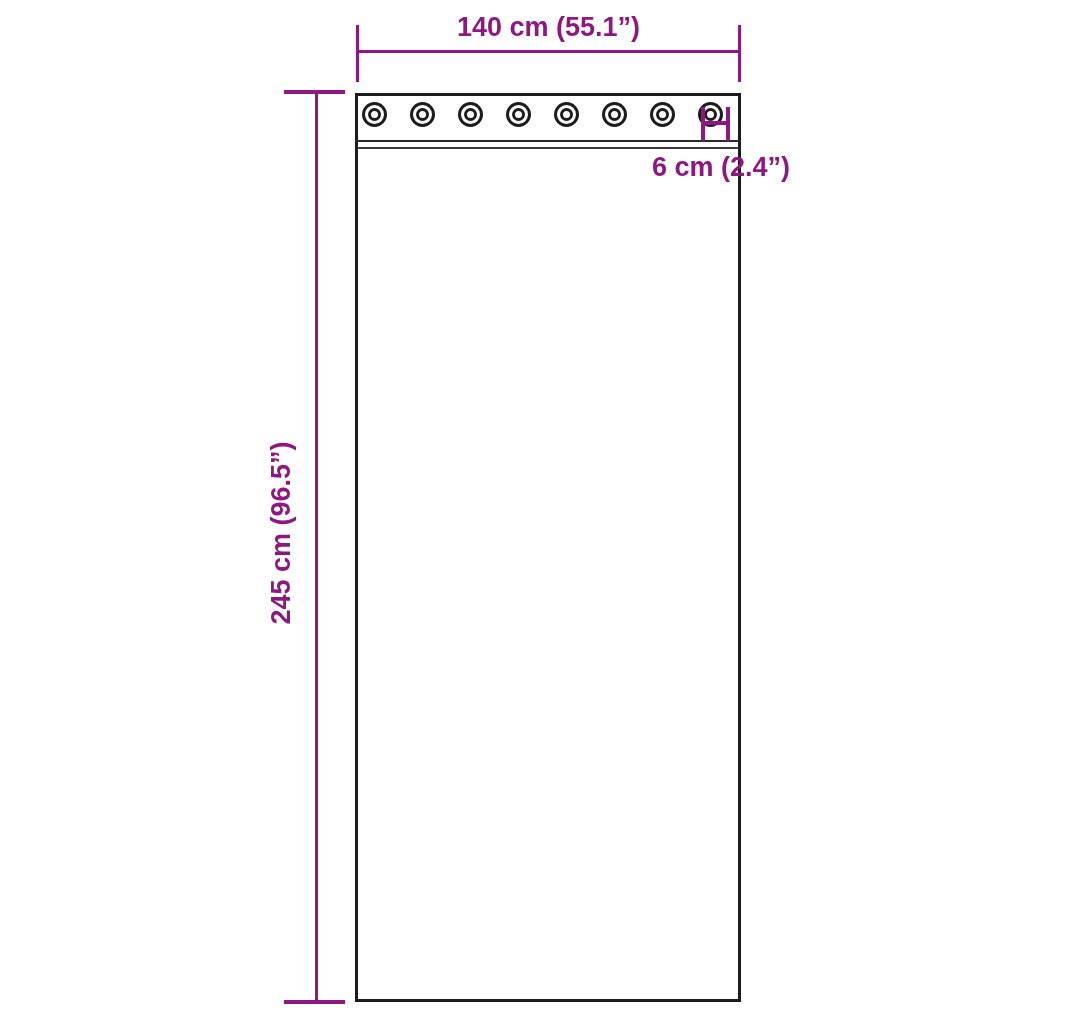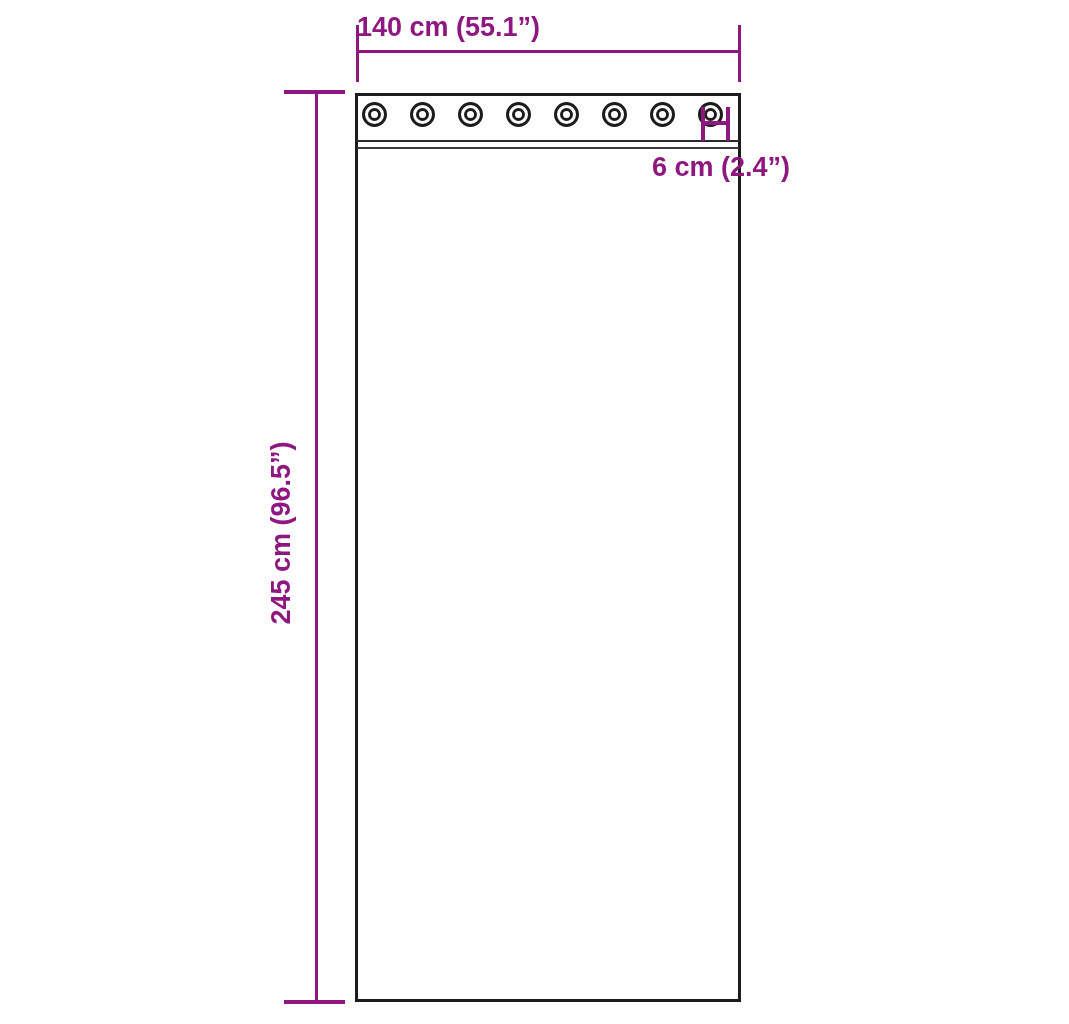--- a/index.html
+++ b/index.html
@@ -62,21 +62,21 @@
     position:absolute;
     top:25px;
     width:3px;height:57px;
     background:var(--accent);
   }
   .w-tick.left{left:356px;}
   .w-tick.right{left:738px;}
   .w-label{
     left:357px;top:12px;
     width:383px;
-    text-align:left;
+    text-align:center;
   }
   
   .h-dim-line{
     position:absolute;
     left:315px;top:92px;
     width:3px;height:911px;
     background:var(--accent);
   }
   .h-tick{
     position:absolute;

